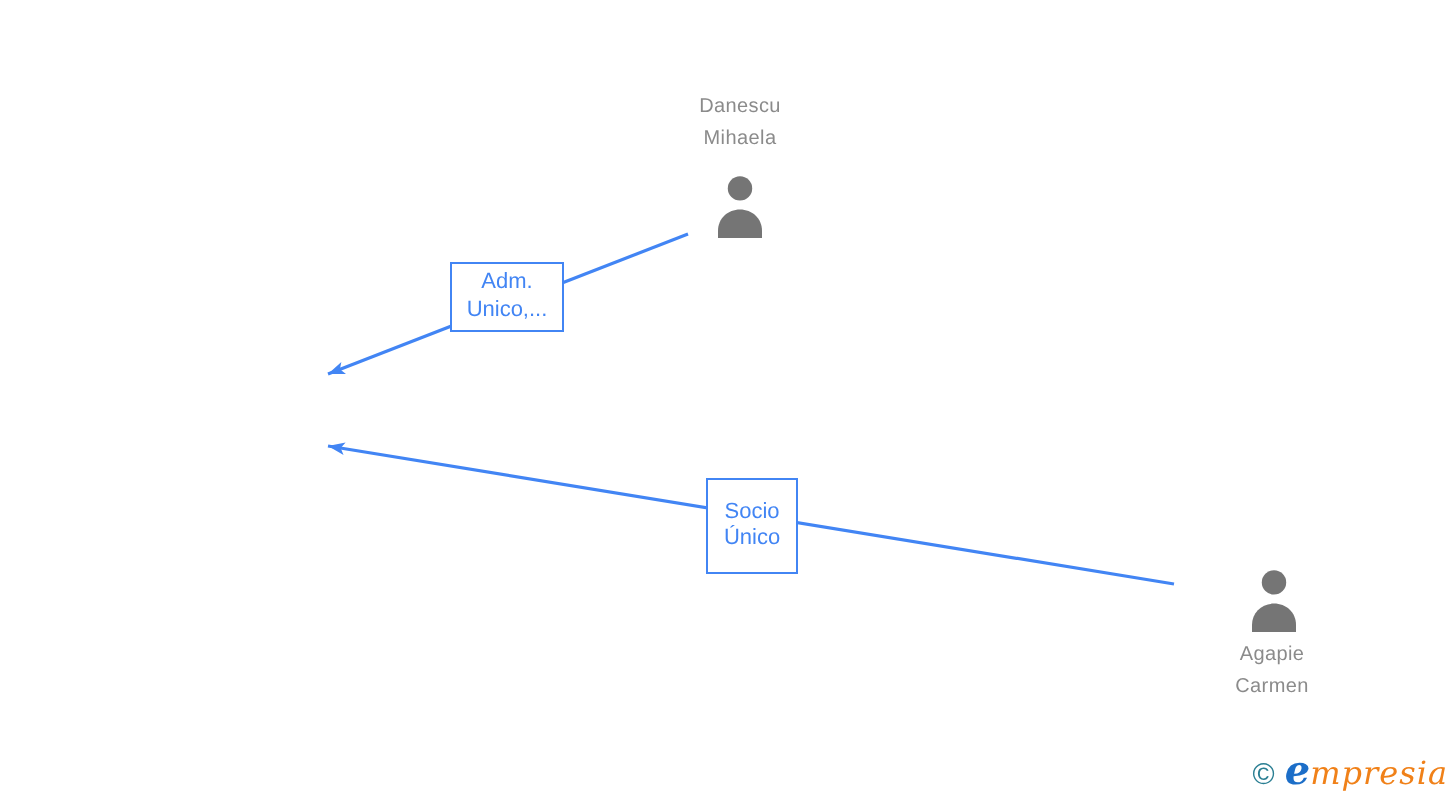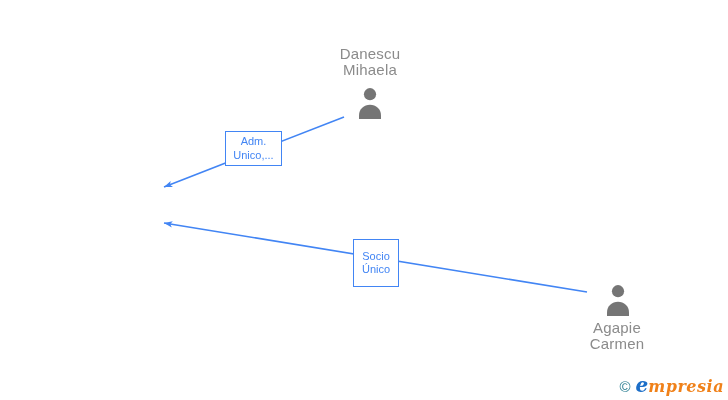--- a/index.html
+++ b/index.html
@@ -19,21 +19,21 @@
     width:728px;height:400px;
     background:#ffffff;
     overflow:hidden;
   }
   .edges{position:absolute;left:0;top:0;width:728px;height:400px;}
   .edge-line{stroke:var(--edge-blue);stroke-width:1.6;fill:none;}
   .arrow-head{fill:var(--edge-blue);}
   .node{position:absolute;cursor:pointer;}
   .node-label{
     color:var(--node-gray);
-    font-size:15px;
+    font-size:10px;
     line-height:16px;
     text-align:center;
     white-space:pre-line;
     letter-spacing:.2px;
   }
   .person-label-block{position:absolute;width:140px;text-align:center;}
   .icon-wrap{position:absolute;}
   .icon-wrap svg{display:block;}
   .person-glyph{fill:var(--icon-gray);}
   .building-body{fill:var(--company-orange);}
@@ -67,21 +67,21 @@
   .logo .e{
     color:var(--logo-blue);
     font-size:20px;
     font-style:italic;
     font-weight:bold;
   }
   .logo .rest{
     color:var(--logo-orange);
     font-size:16px;
     font-style:italic;
-    font-weight:bold;
+    font-weight:normal;
     letter-spacing:.5px;
   }
 </style>
 </head>
 <body>
 
 <div class="canvas">
 
   <svg class="edges" viewBox="0 0 728 400" aria-hidden="true">
     <defs>
@@ -98,21 +98,21 @@
 Mihaela</div>
     <div class="icon-wrap" style="left:52px;top:40px;">
       <svg width="36" height="34" viewBox="0 0 36 34">
         <circle class="person-glyph" cx="18" cy="8.2" r="6.1"></circle>
         <path class="person-glyph" d="M7 33 v-3.6 c0-6.2 5-10.6 11-10.6 s11 4.4 11 10.6 V33 Z"></path>
       </svg>
     </div>
   </div>
 
 
-  <div class="node" style="left:547px;top:283px;width:140px;height:72px;">
+  <div class="node" style="left:566px;top:283px;width:140px;height:72px;">
     <div class="icon-wrap" style="left:53px;top:0;">
       <svg width="36" height="34" viewBox="0 0 36 34">
         <circle class="person-glyph" cx="18" cy="8.2" r="6.1"></circle>
         <path class="person-glyph" d="M7 33 v-3.6 c0-6.2 5-10.6 11-10.6 s11 4.4 11 10.6 V33 Z"></path>
       </svg>
     </div>
     <div class="person-label-block node-label" style="left:0;top:37px;">Agapie
 Carmen</div>
   </div>
 

